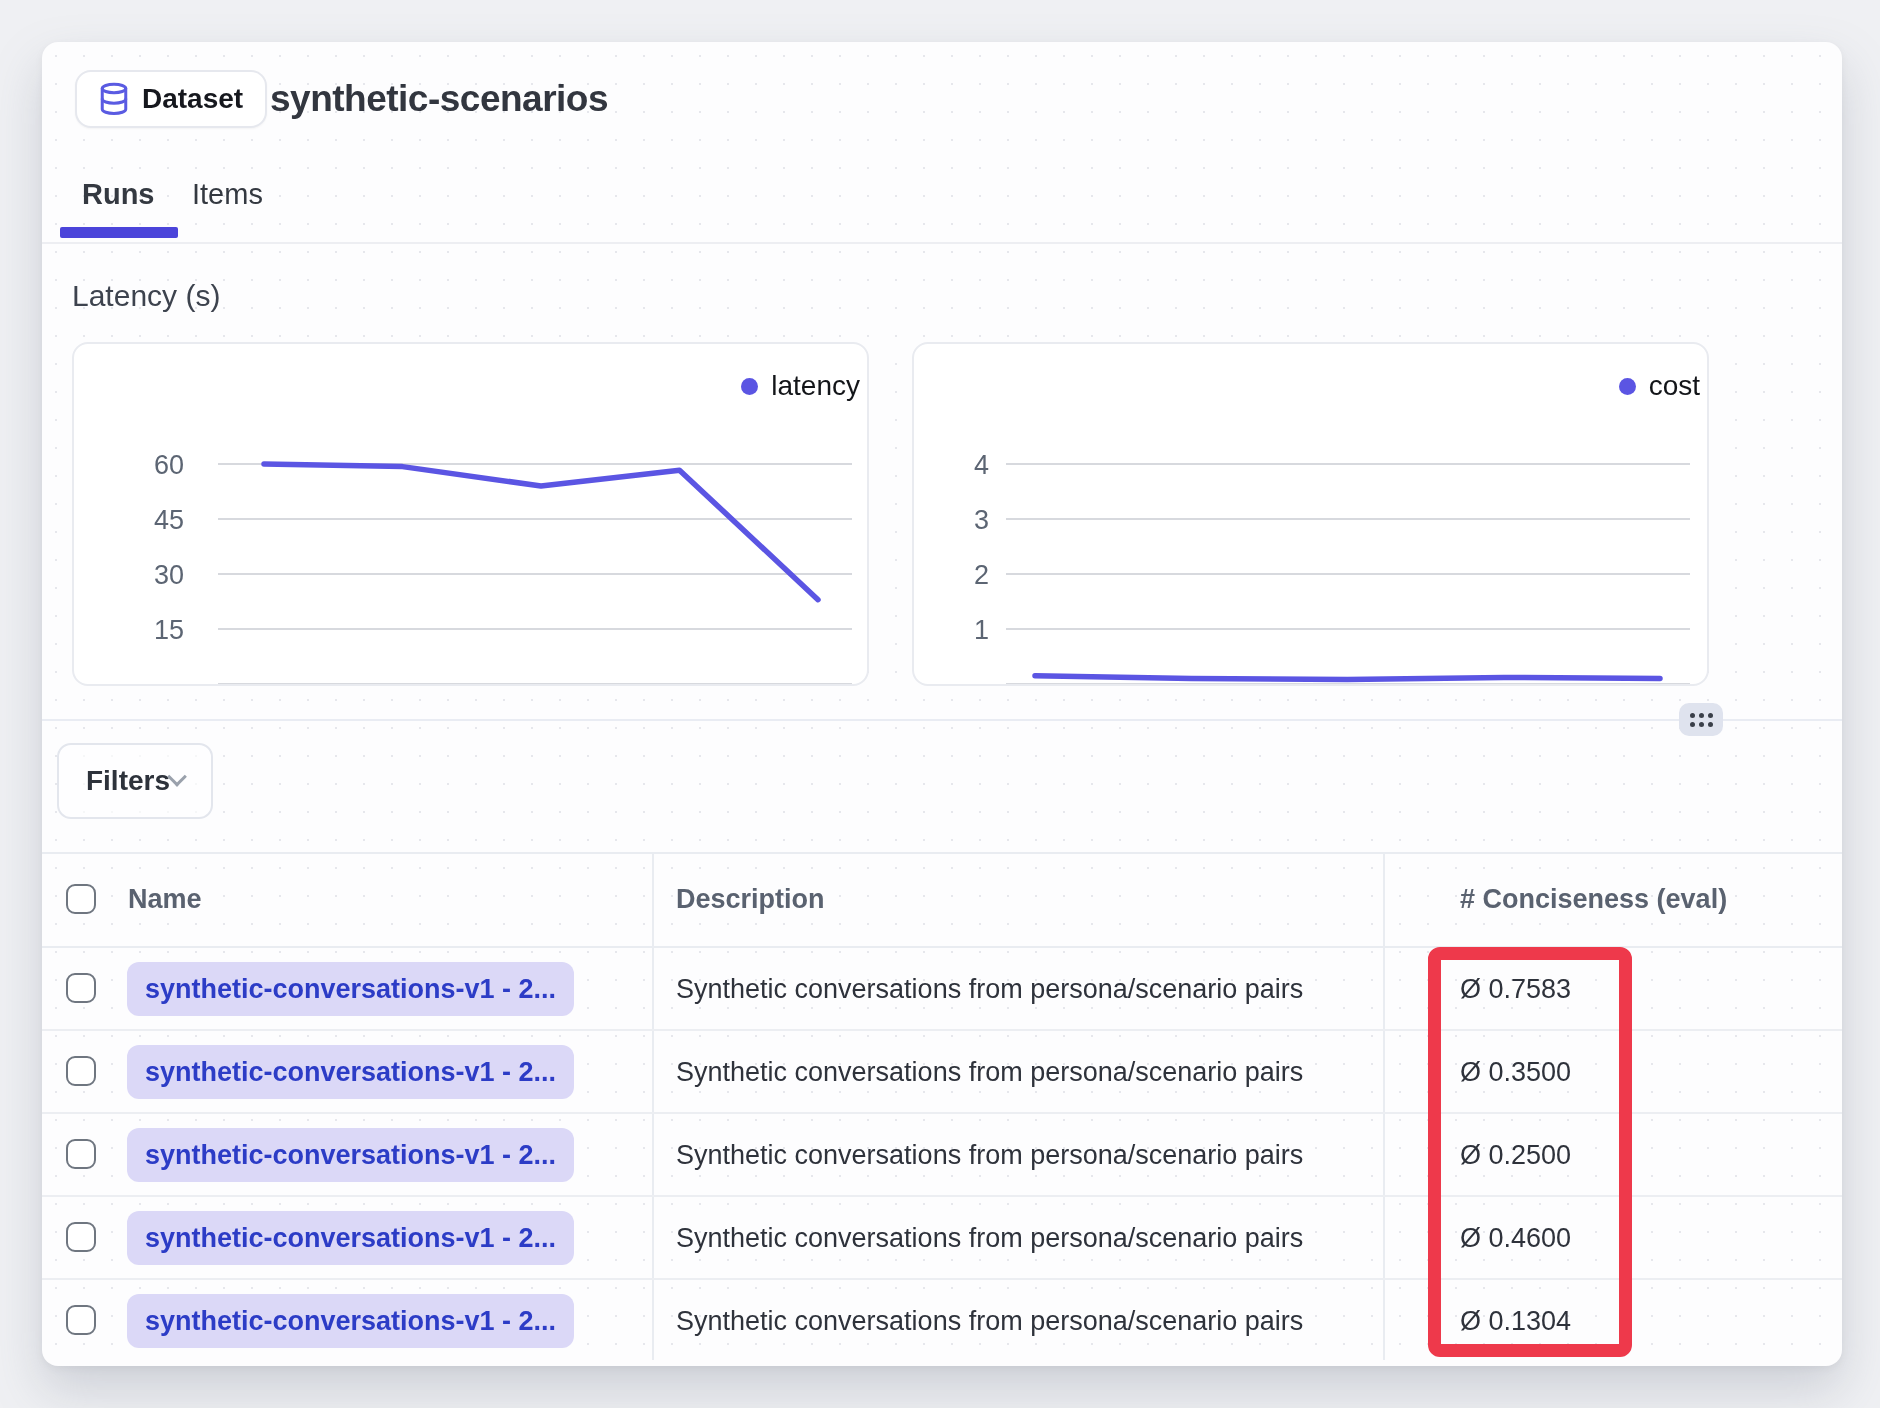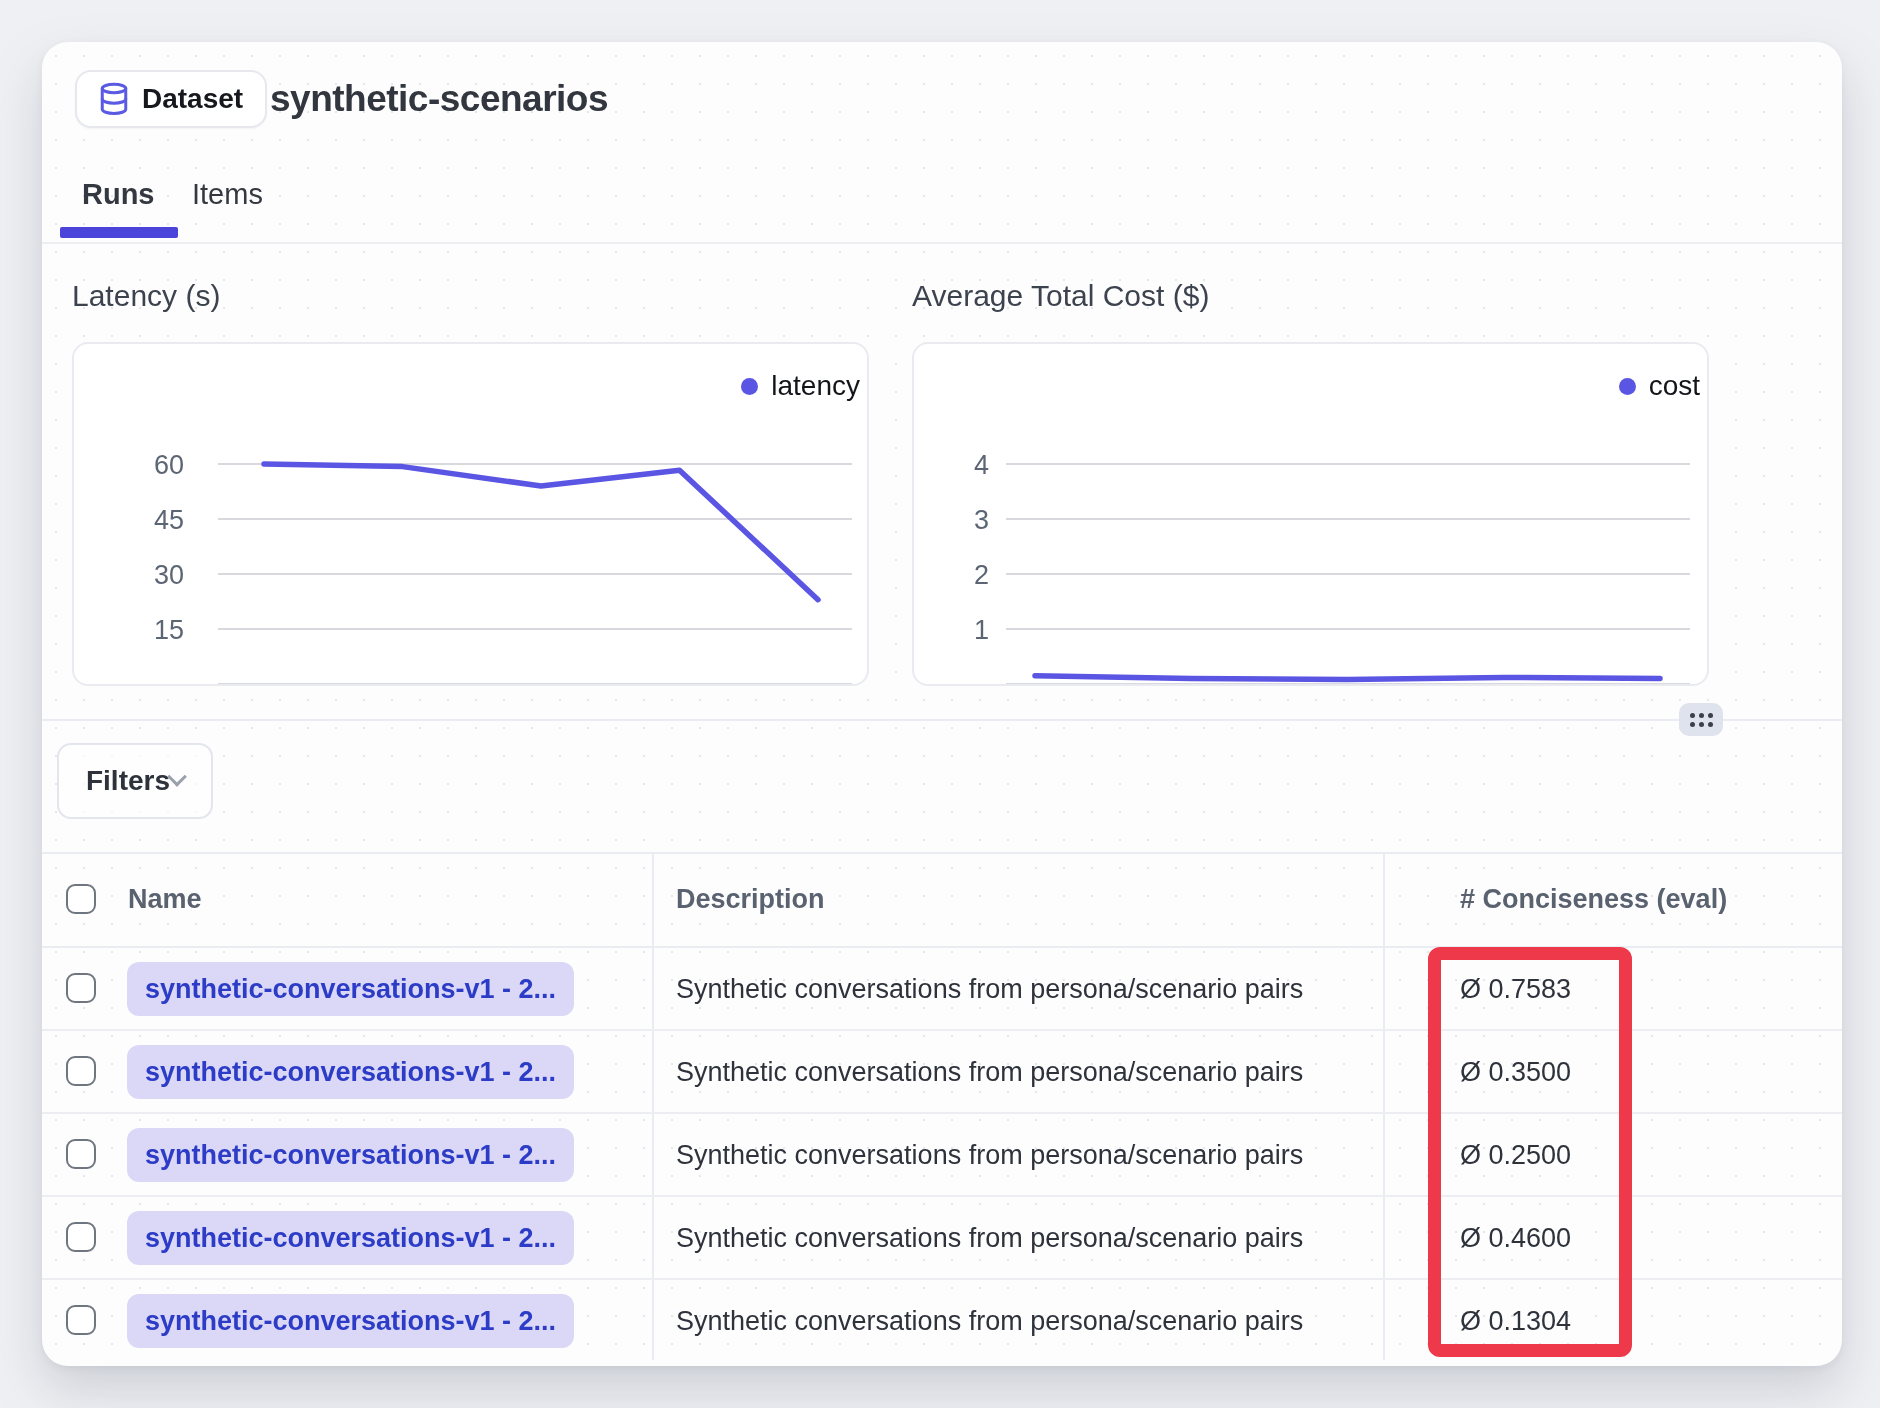--- a/index.html
+++ b/index.html
@@ -10,21 +10,21 @@
     position: relative;
     overflow: hidden;
   }
   .card {
     position: absolute;
     left: 42px; top: 42px;
     width: 1800px; height: 1324px;
     background: #fdfdfe;
     background-image: radial-gradient(circle, #e6e7ec 1.3px, rgba(0,0,0,0) 1.4px);
     background-size: 28px 28px;
-    border-radius: 26px;
+    border-radius: 16px;
     box-shadow: 0 24px 50px rgba(120,126,145,0.28), 0 3px 8px rgba(0,0,0,0.05);
   }
 
   
   .dataset-badge {
     position: absolute; left: 33px; top: 28px; height: 58px;
     display: inline-flex; align-items: center; gap: 13px;
     padding: 0 22px;
     background: #ffffff;
     border: 2px solid #e6e8ee;
@@ -141,21 +141,20 @@
       <span class="badge-label">Dataset</span>
     </div>
     <div class="page-title">synthetic-scenarios</div>
 
     <div class="tab tab-runs">Runs</div>
     <div class="tab tab-items">Items</div>
     <div class="tab-underline" style="background: rgb(75, 68, 218);"></div>
     <div class="header-divider"></div>
 
     <div class="section-title latency">Latency (s)</div>
-    <div class="section-title cost">Average Total Cost ($)</div>
 
     <div class="chart-card latency">
       <svg class="chart-svg" id="chart-0" viewBox="0 0 793 340">
           <line x1="144" x2="778" y1="285" y2="285" stroke="#d7d9de" stroke-width="2"></line>
           <text x="110" y="295" text-anchor="end" font-size="27" fill="#5c6573">15</text>
           <line x1="144" x2="778" y1="230" y2="230" stroke="#d7d9de" stroke-width="2"></line>
           <text x="110" y="240" text-anchor="end" font-size="27" fill="#5c6573">30</text>
           <line x1="144" x2="778" y1="175" y2="175" stroke="#d7d9de" stroke-width="2"></line>
           <text x="110" y="185" text-anchor="end" font-size="27" fill="#5c6573">45</text>
           <line x1="144" x2="778" y1="120" y2="120" stroke="#d7d9de" stroke-width="2"></line>

